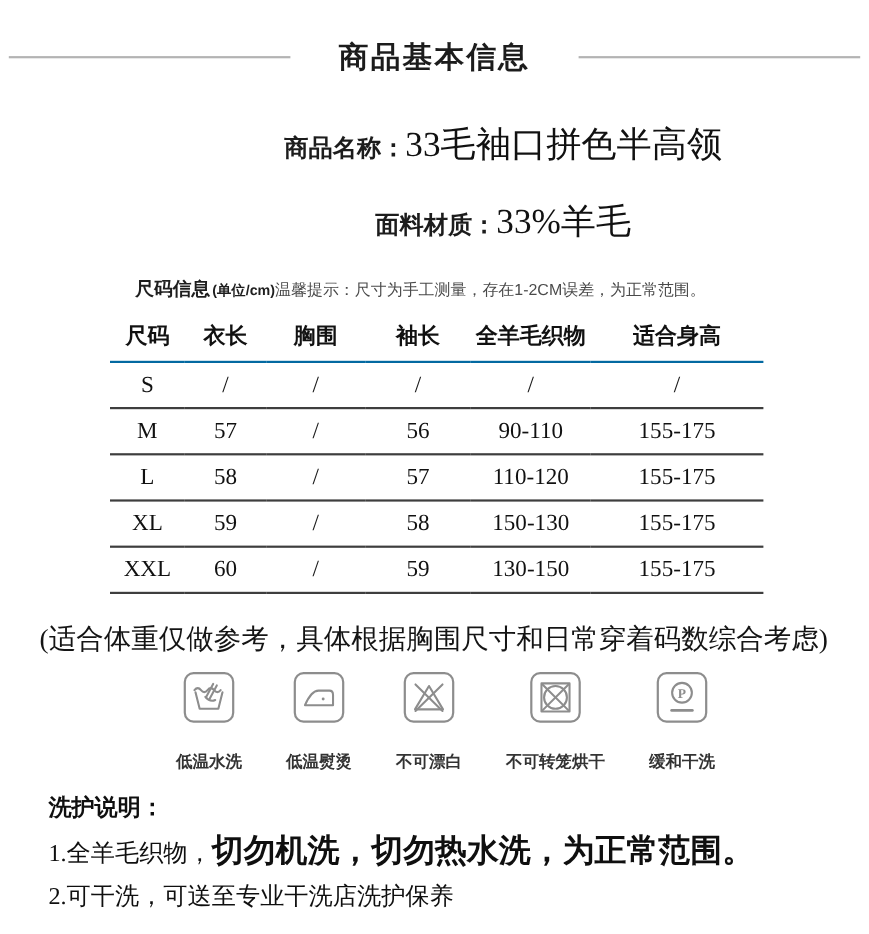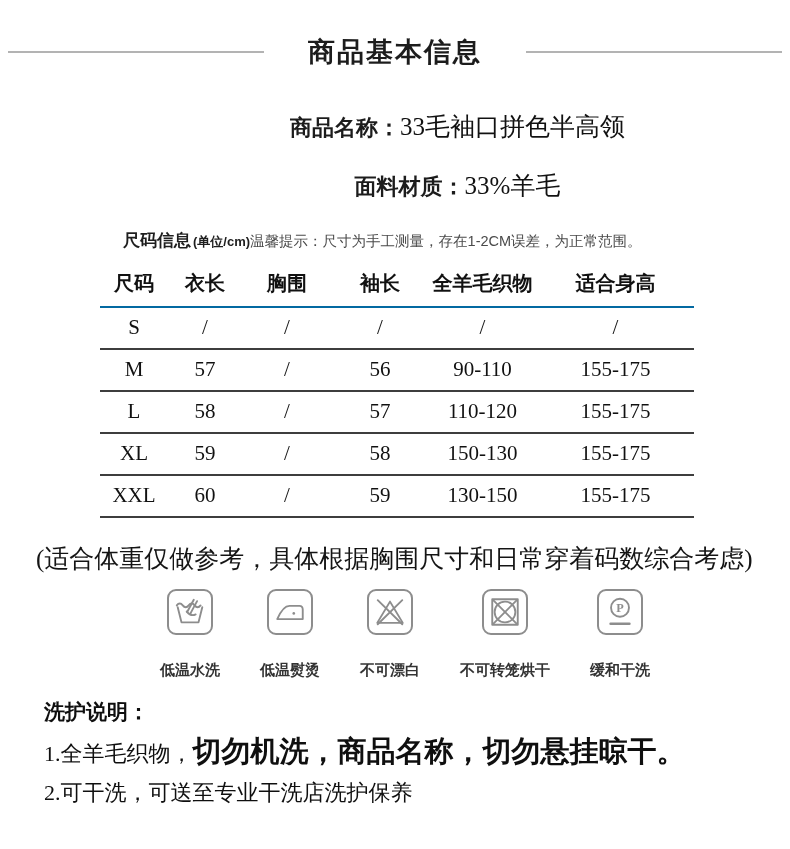--- a/index.html
+++ b/index.html
@@ -14,21 +14,21 @@
   
   .hdr { display:flex; align-items:center; padding:34px 8px 0 8px; }
   .hdr-line { flex:1; border-top:2px solid #b3b3b3; height:0; }
   .hdr-title { margin:0 44px; font-size:27px; font-weight:bold; color:#1c1c1c; letter-spacing:2px; white-space:nowrap; }
 
   
   .prow { margin-left:125px; display:flex; align-items:baseline;justify-content:center; }
   .prow.name { margin-top:40px; }
   .prow.material { margin-top:26px; }
   .plabel { font-size:22px; font-weight:bold; color:#1c1c1c; }
-  .pvalue { font-size:25px; font-family:"Liberation Serif", serif; margin-left:0; color:#111; }
+  .pvalue { font-size:32px; font-family:"Liberation Serif", serif; margin-left:0; color:#111; }
 
   
   .sizeinfo { margin:27px 0 0 123px; display:flex; align-items:baseline; }
   .si-label { font-size:17px; font-weight:bold; }
   .si-unit  { font-size:13px; font-weight:bold; margin-left:2px; }
   .si-tip   { font-size:14.5px; color:#4a4a4a; }
 
   
   table.size { margin:14px 0 0 100px; width:594px; border-collapse:collapse; }
   table.size th {
@@ -211,19 +211,19 @@
         </svg>
       </div>
       <div class="wash-text">缓和干洗</div>
     </div>
 
   </div>
 
   <div class="care">
     <div class="care-heading">洗护说明：</div>
     <div class="care-line l1">
-      <span>1.全羊毛织物，</span><span class="em">切勿机洗，商品名称，切勿悬挂晾干。</span>
+      <span>1.全羊毛织物，</span><span class="em">切勿机洗，切勿热水洗，为正常范围。</span>
     </div>
     <div class="care-line l2">2.可干洗，可送至专业干洗店洗护保养</div>
 
   </div>
 
 </div>
 
 </body></html>

